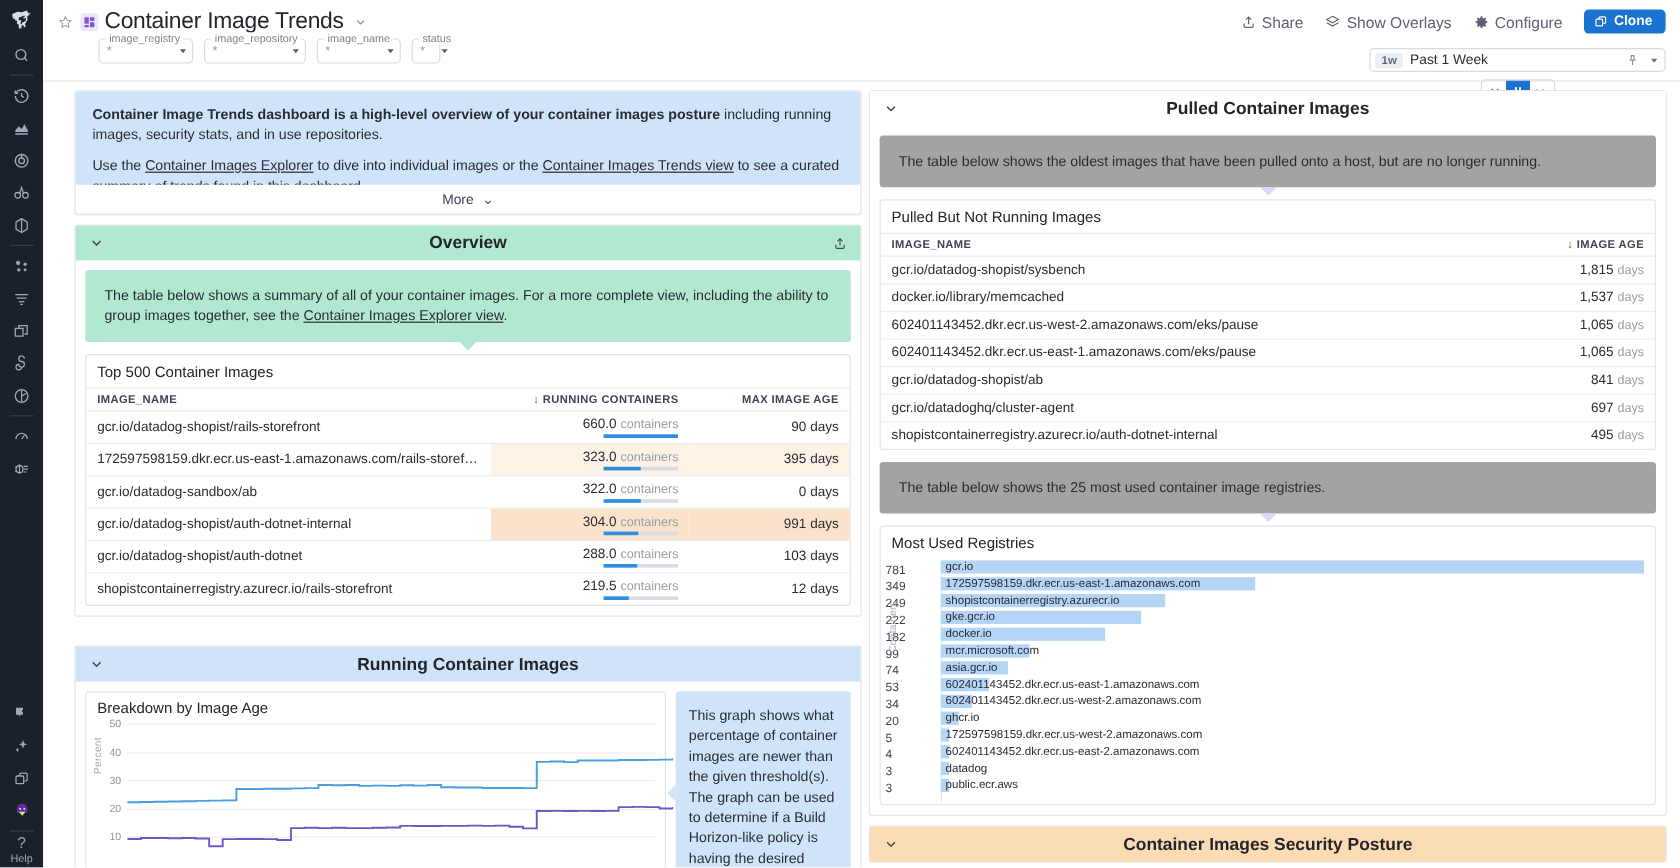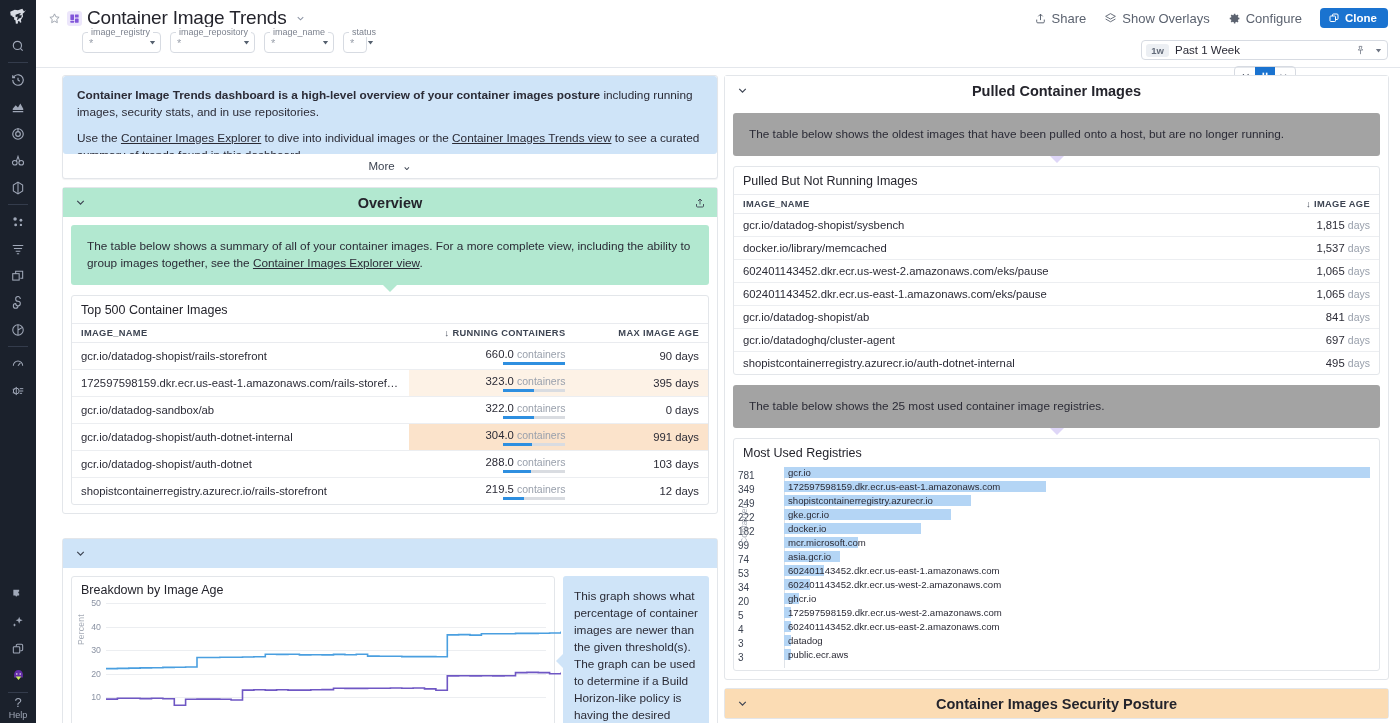--- a/index.html
+++ b/index.html
@@ -553,20 +553,21 @@
           </div>
         </div>
 
         <div class="group">
           <div class="group-head gh-blue">
             <span class="gh-caret">
                 <svg width="13" height="13" viewBox="0 0 24 24" fill="none" stroke="currentColor" stroke-width="2.2">
                   <path d="M6 9l6 6 6-6"></path>
                 </svg>
               </span>
+            <span class="gh-title">Running Container Images</span>
           </div>
           <div class="group-body" style="padding:8px;">
             <div class="chartrow">
               <div class="chartcard">
                 <div class="chart-title">Breakdown by Image Age</div>
                 <div class="chart-area">
                   <div class="y-label">Percent</div>
                   <div class="plot" id="plot">
                       <div class="gl" style="top: 94.4px;">
                         <span class="ytick">10</span>

